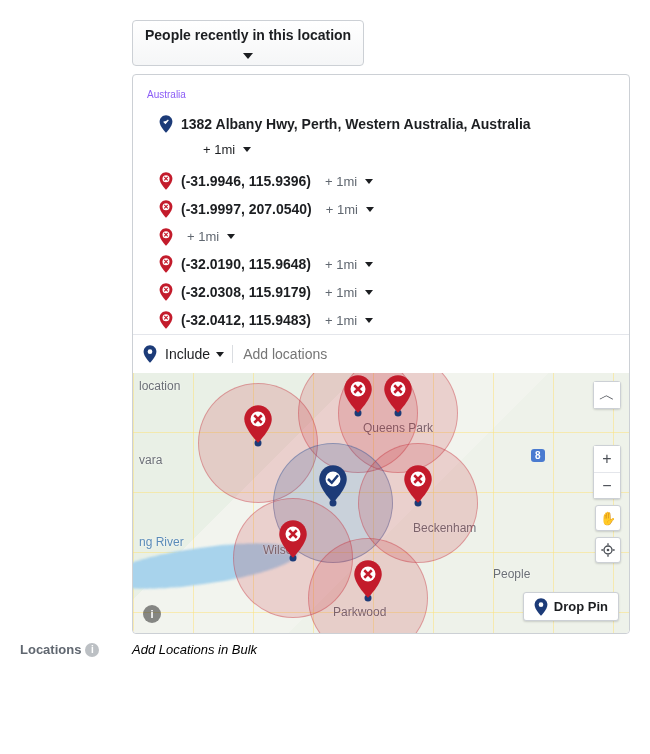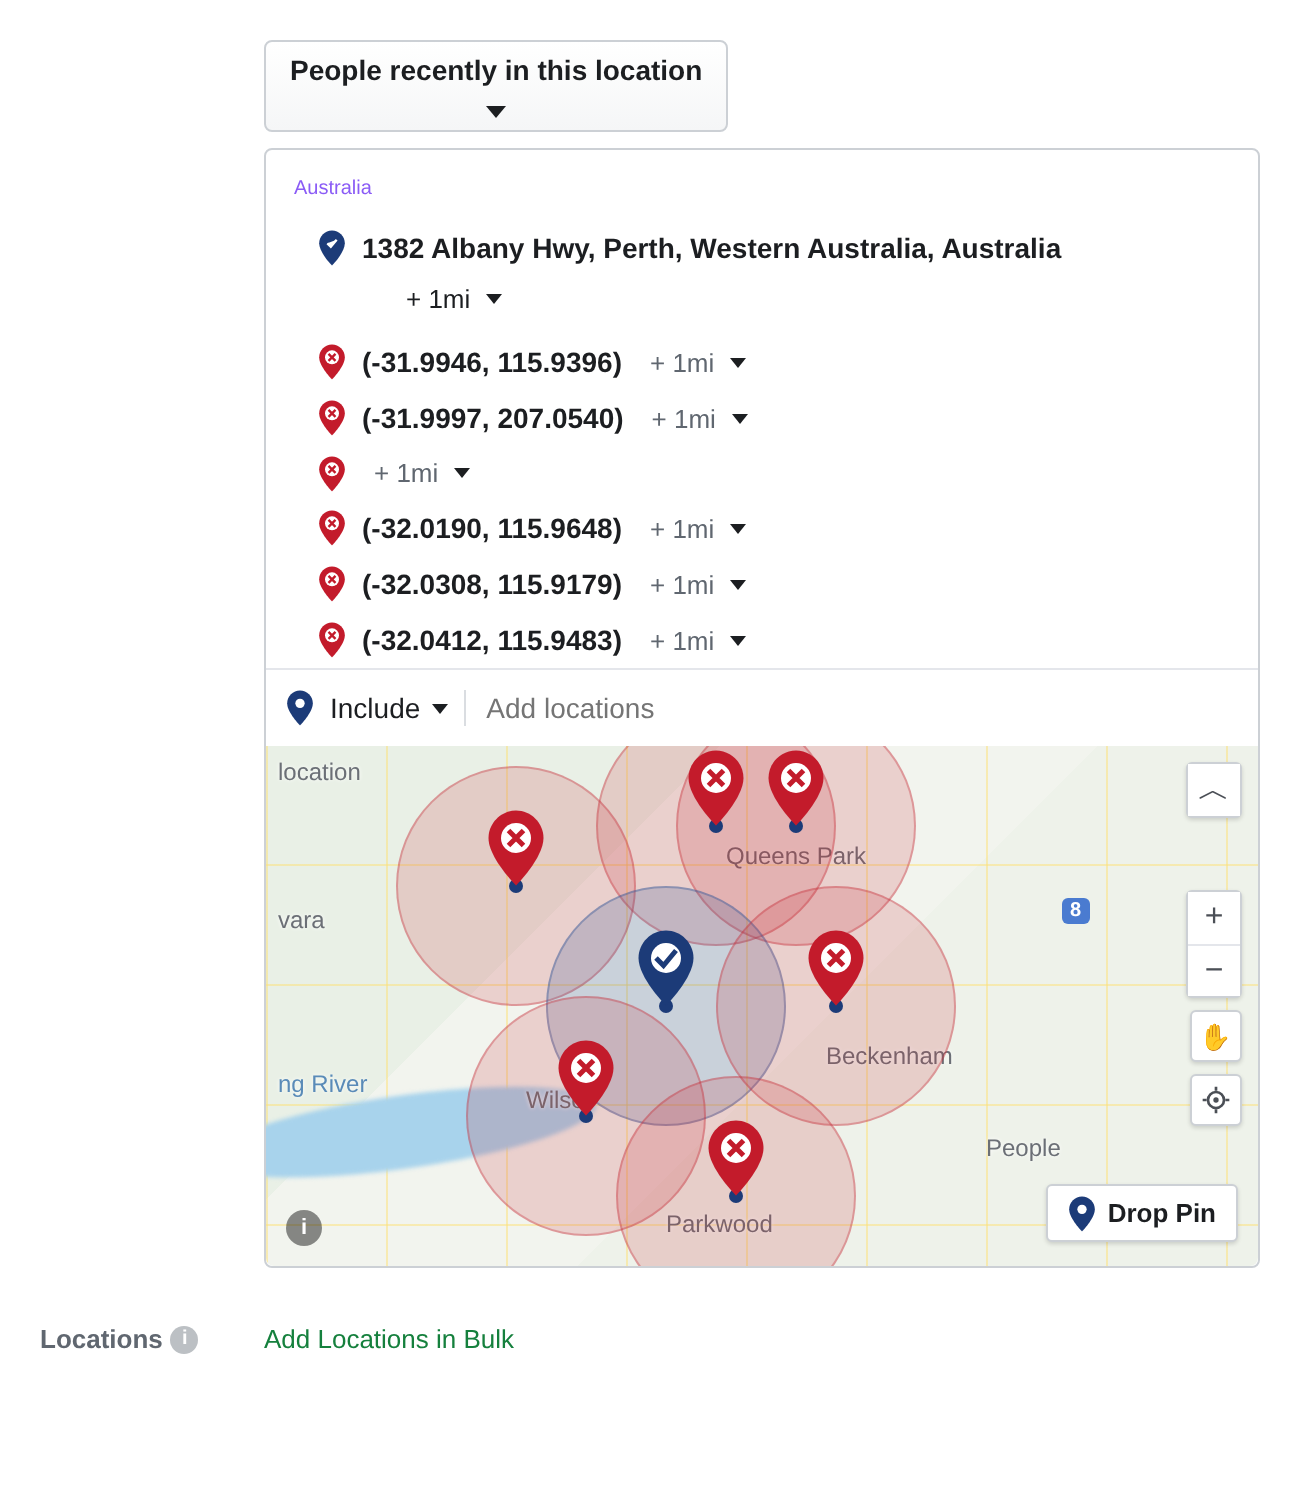--- a/index.html
+++ b/index.html
@@ -147,21 +147,21 @@
     font-size: 13px; font-weight: 600; cursor: pointer;
     box-shadow: 0 1px 2px rgba(0,0,0,.15);
   }
   .map-info {
     position: absolute; left: 10px; bottom: 10px;
     width: 18px; height: 18px; border-radius: 50%;
     background: rgba(0,0,0,.45); color: #fff; font-size: 11px;
     display: flex; align-items: center; justify-content: center; font-weight: bold;
   }
   .bulk-link {
-    color: #15803d; font-size: 13px; margin-top: 20px; cursor: pointer;
+    color: #000000; font-size: 13px; margin-top: 0; cursor: pointer; font-style: italic;
   }
   .hwy-badge {
     position:absolute; background:#4a7bd0; color:#fff; font-size:10px;
     border-radius:3px; padding:1px 4px; font-weight:600;
   }
 </style>
 </head>
 <body>
 
 <div class="row">

